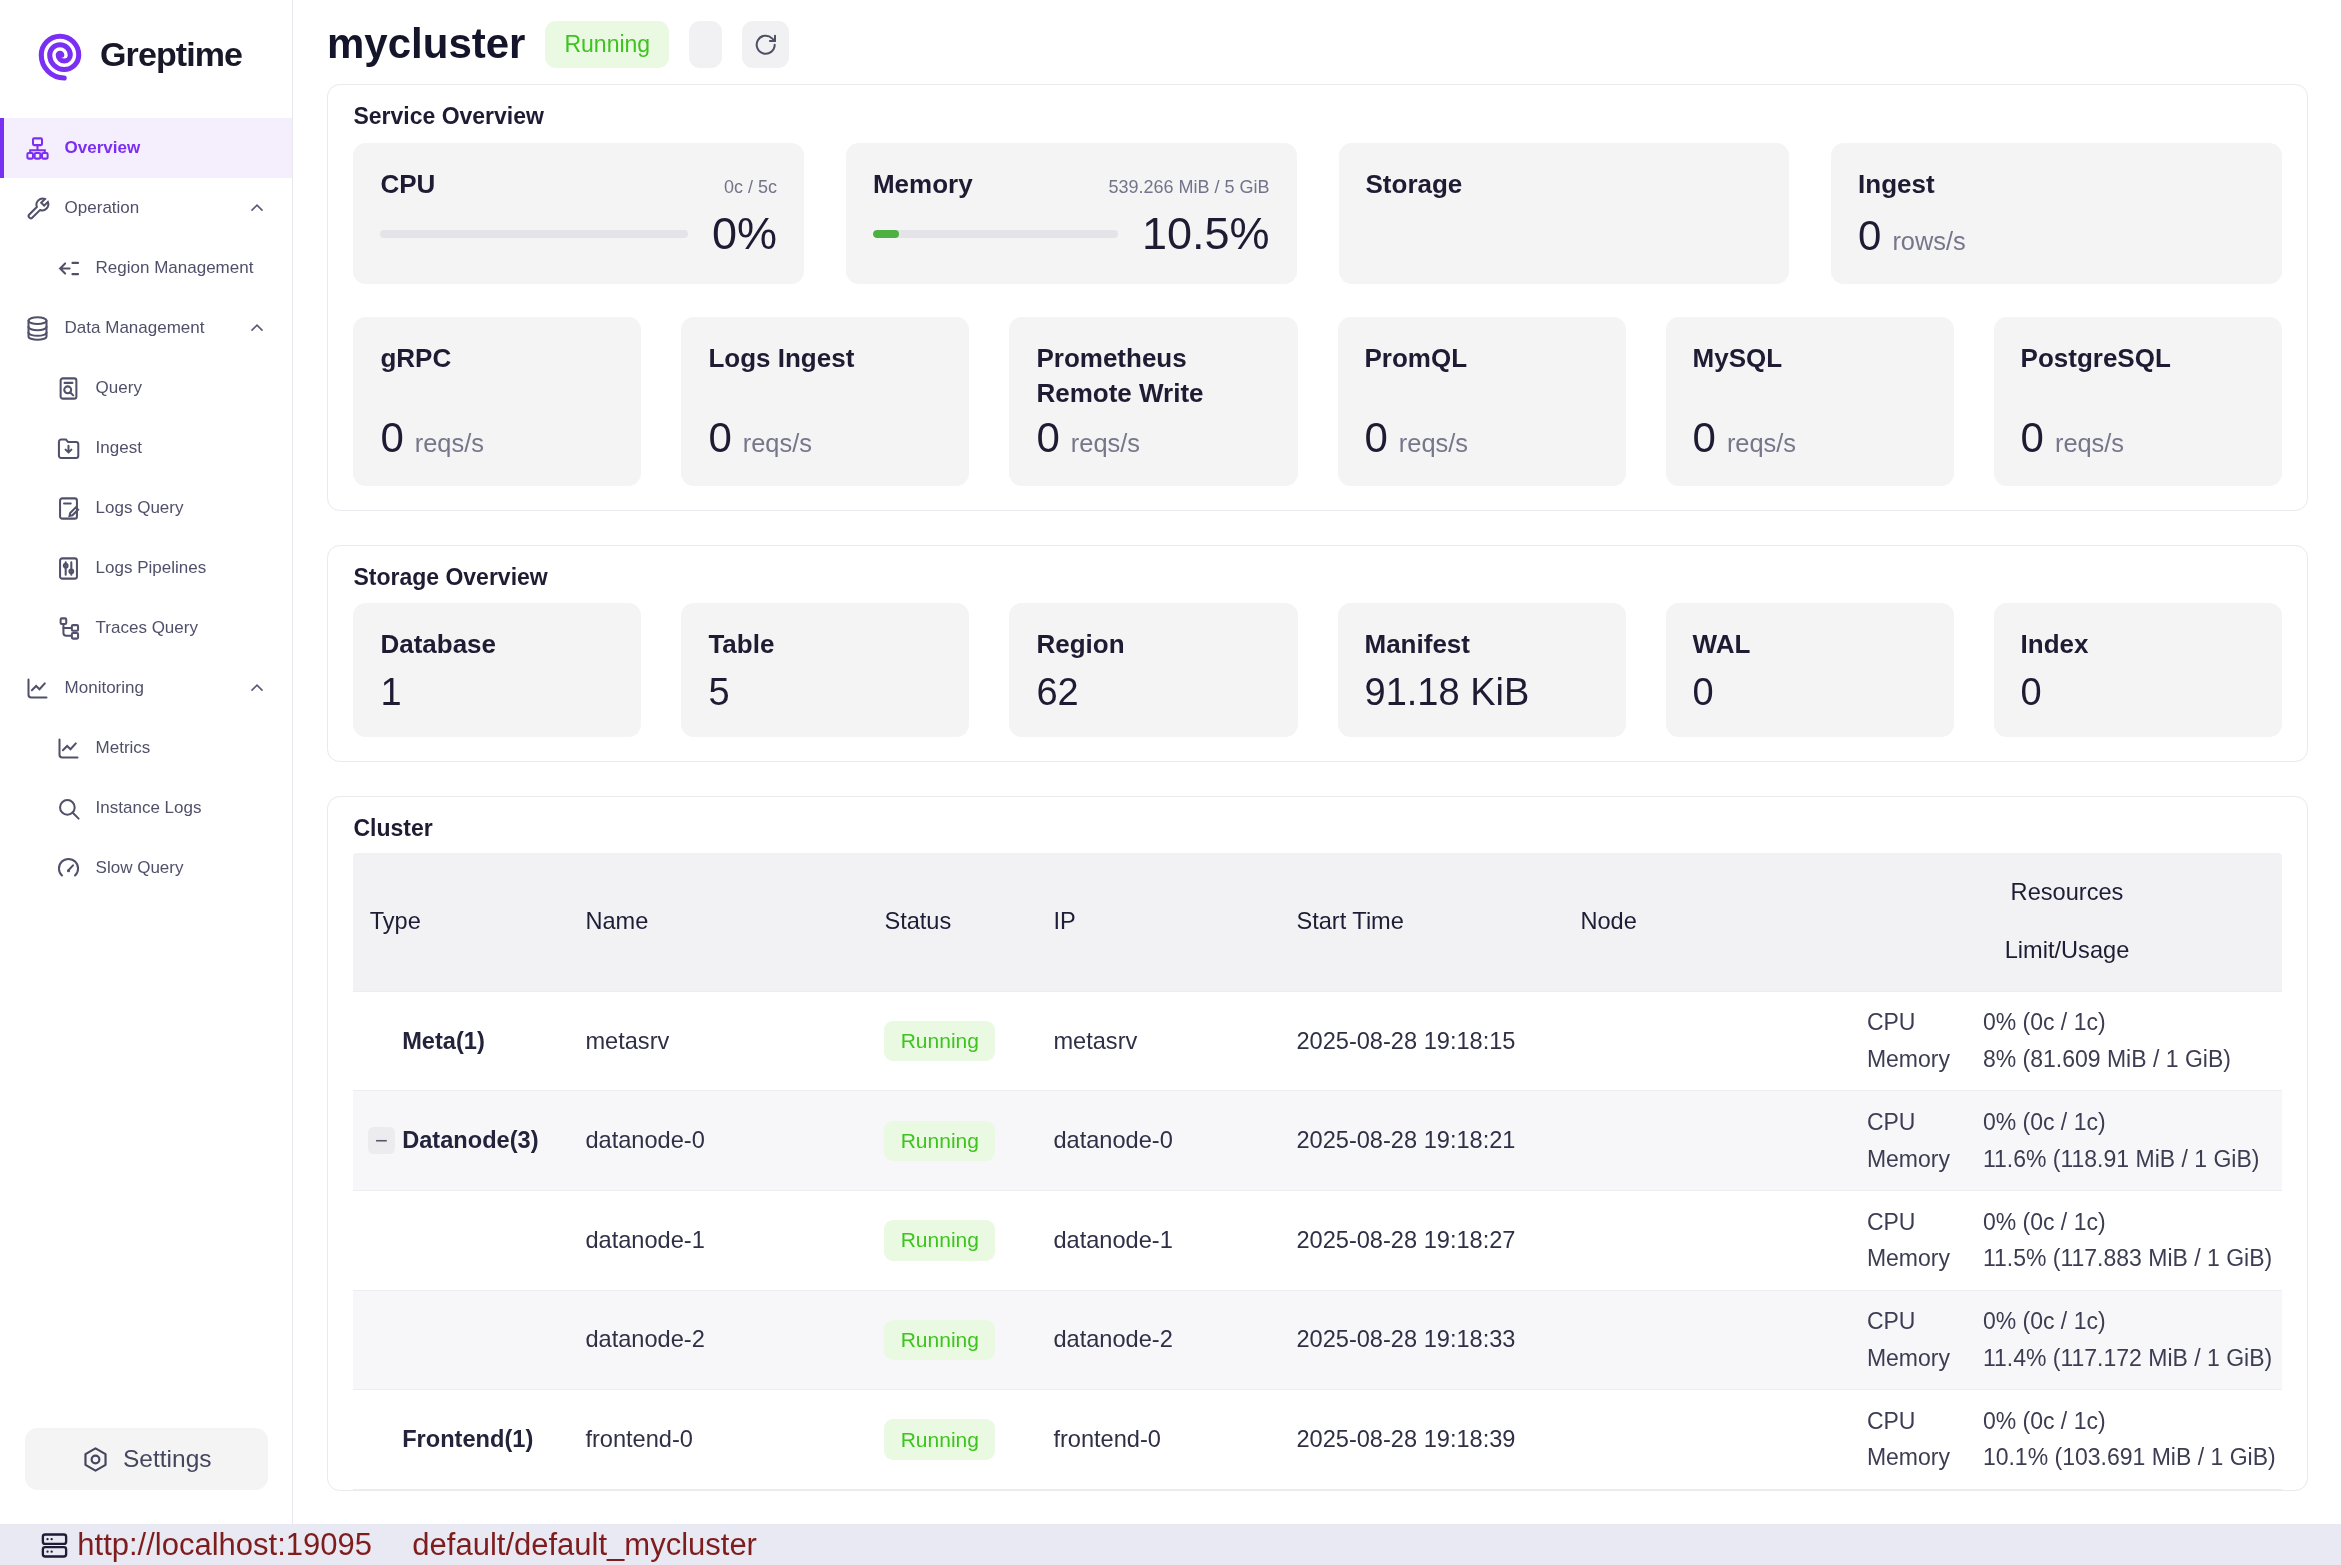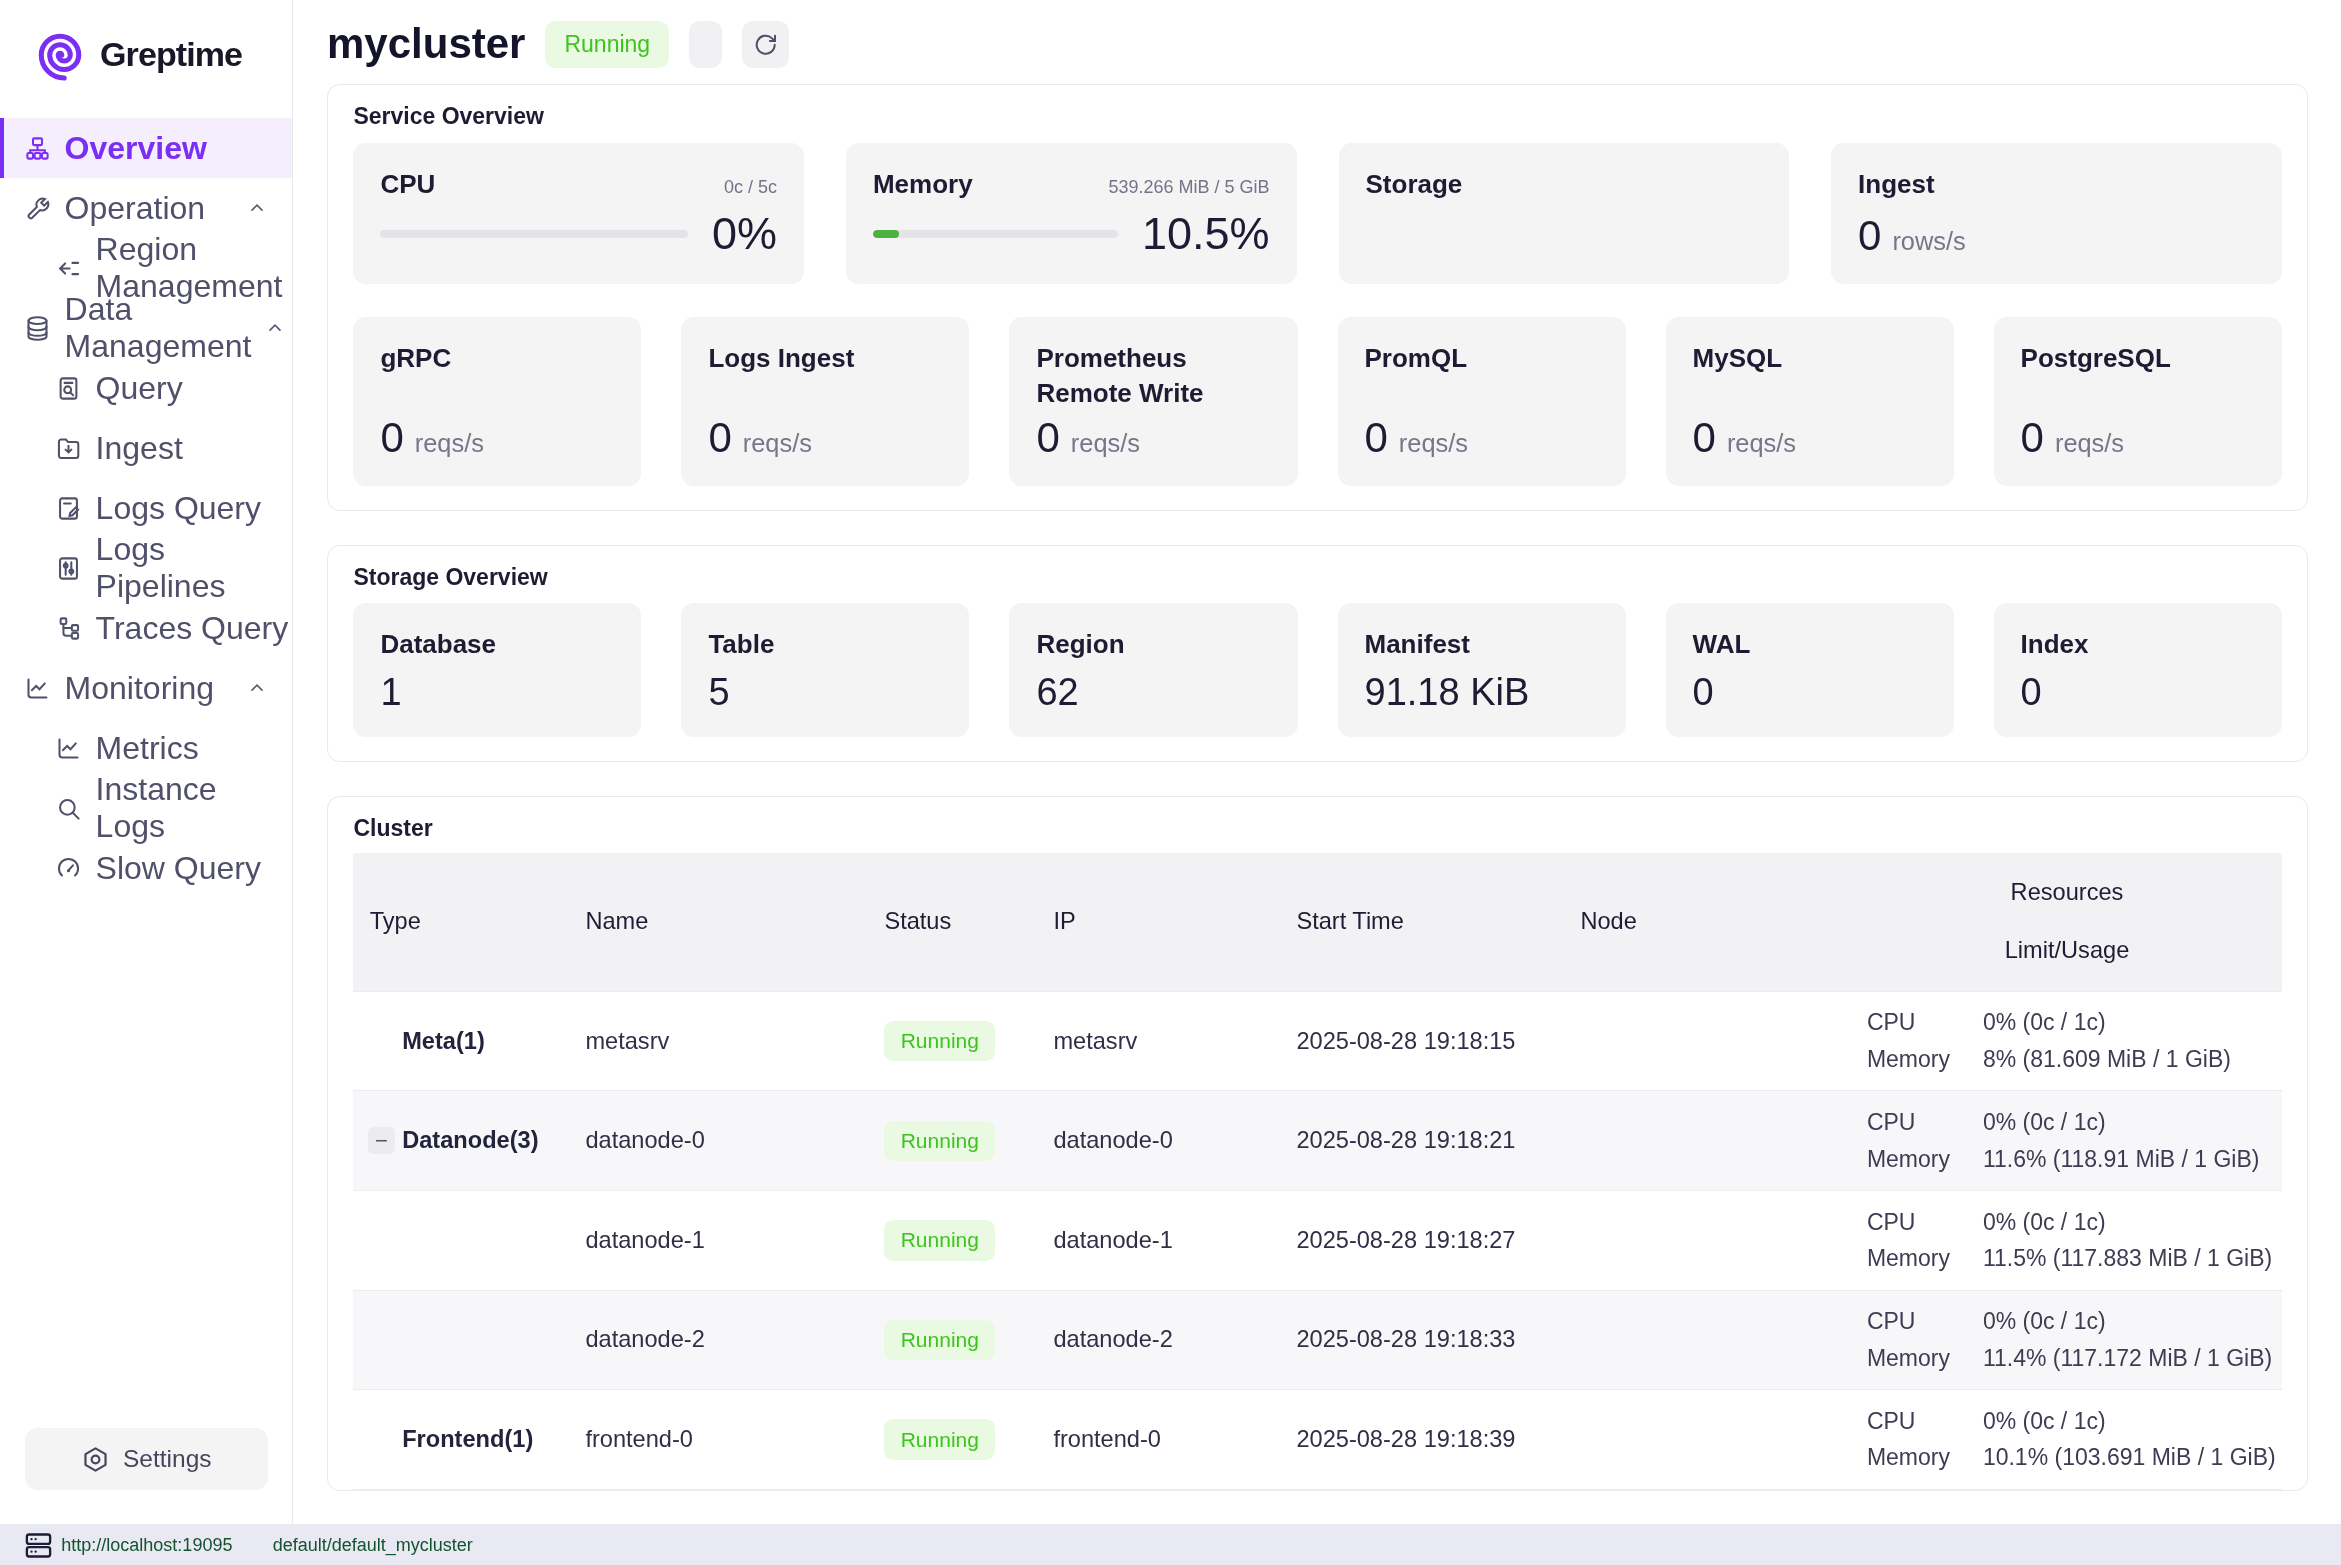--- a/index.html
+++ b/index.html
@@ -16,21 +16,21 @@
   .sidebar {
     width:293px; min-width:293px; border-right:0.9px solid #e7e7ee;
     display:flex; flex-direction:column; background:#fff;
   }
   .logo-row { height:109px; display:flex; align-items:center; padding-left:31px; gap:11px; }
   .logo-mark { width:58px; height:58px; }
   .logo-text { font-size:34px; font-weight:800; color:#181829; letter-spacing:-0.9px; }
   .nav { padding-top:9px; display:flex; flex-direction:column; }
   .nav-item {
     height:60px; display:flex; align-items:center; gap:13.6px;
-    padding-left:20px; font-size:32px; color:#50506a; cursor:pointer;
+    padding-left:20px; font-size:17px; color:#50506a; cursor:pointer;
     border-left:4.5px solid transparent;
   }
   .nav-item svg { width:27px; height:27px; flex:none; }
   .nav-item.child { padding-left:51px; }
   .nav-item.active {
     background:#f4eefd; color:#7b2ff2; border-left-color:#7b2ff2; font-weight:700;
   }
   .chev { margin-left:auto; margin-right:25.4px; width:20px !important; height:20px !important; color:#5a5a75; }
   .sidebar-footer { margin-top:auto; padding:0 24.5px 34px 25.4px; }
   .settings-btn {
@@ -92,21 +92,21 @@
     color:#55556b; font-size:22px; line-height:1; display:flex; align-items:center; justify-content:center; cursor:pointer;
   }
   .status-pill { display:inline-block; background:#e9f9e2; color:#3ec41e; border-radius:9px; padding:8.2px 16.3px; font-size:21px; }
   .res-cell { display:flex; flex-direction:column; gap:3.6px; font-size:23px; color:#3c3c52; padding:14.5px 0 14.5px 14.5px; line-height:33px; }
   .res-line { display:flex; }
   .res-label { width:116px; flex:none; }
 
   
   .statusbar {
     height:42px; background:#e9e9f4; display:flex; align-items:center;
-    padding-left:23px; gap:7.3px; font-size:18px; color:#14532d; font-weight:500;
+    padding-left:39px; gap:7.3px; font-size:31px; color:#7f1d1d; font-weight:500;
   }
   .statusbar svg { width:31px; height:31px; color:#1d1d35; }
   .statusbar .db { margin-left:33px; }
 </style>
 </head>
 <body>
 
 <svg width="0" height="0" style="position:absolute">
   <defs>
     <g id="i-sitemap">

